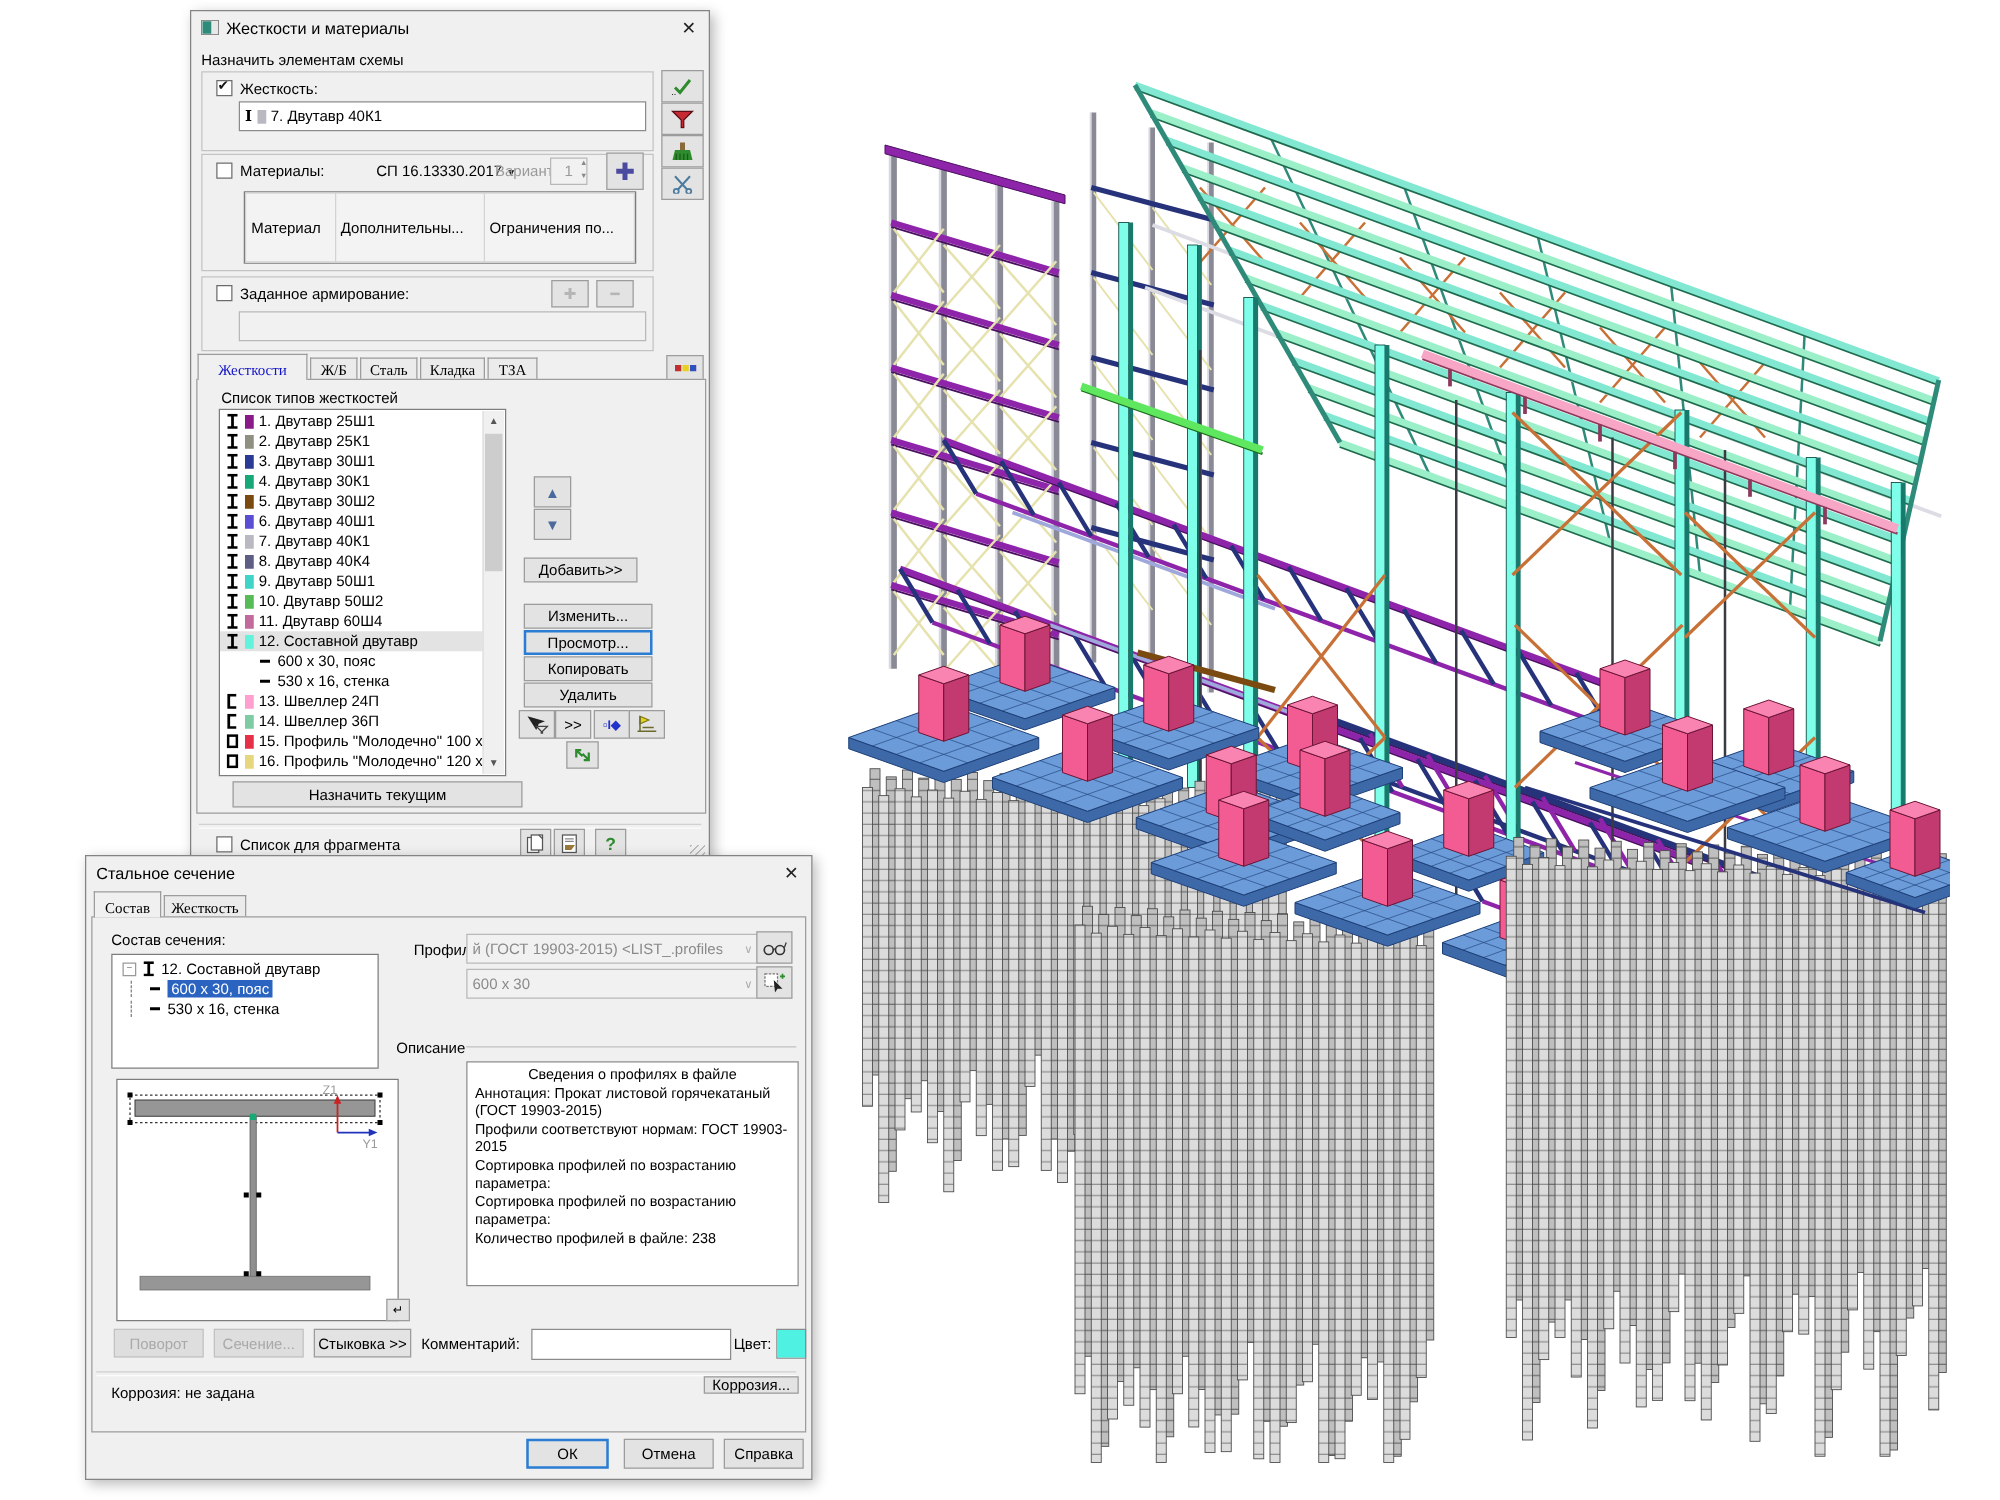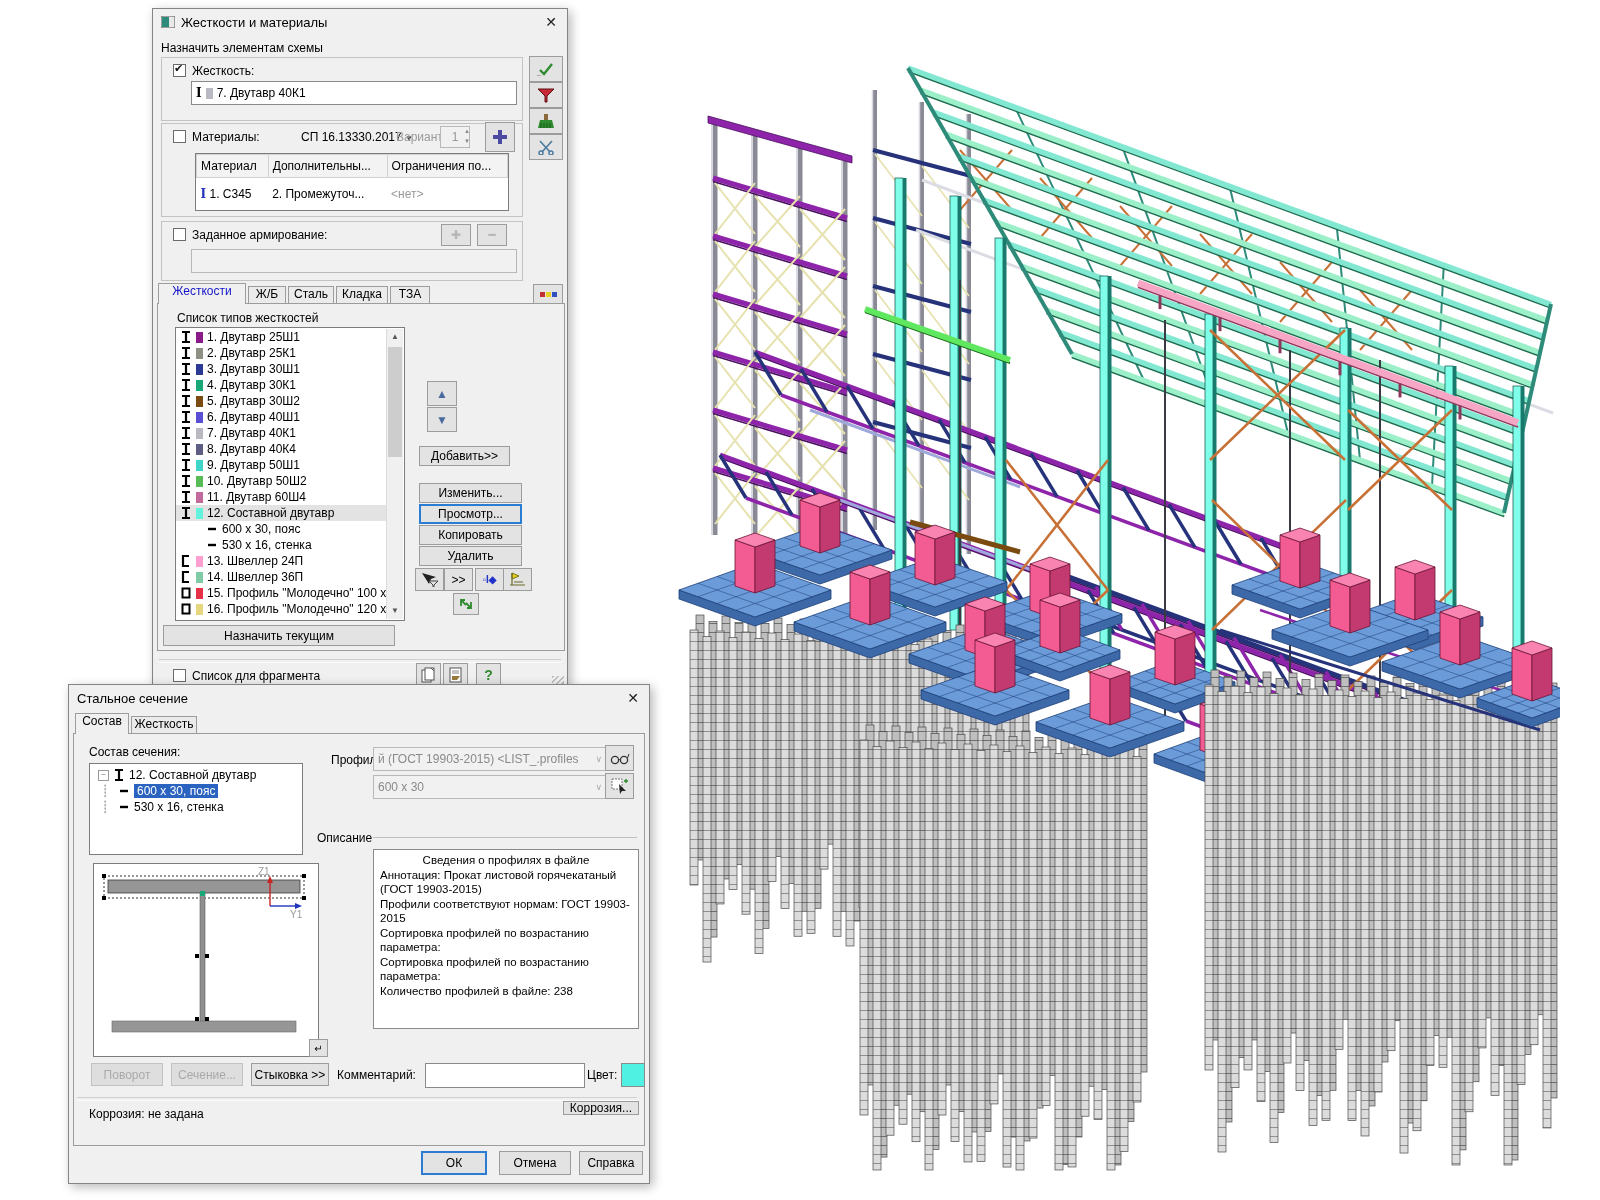--- a/index.html
+++ b/index.html
@@ -12,22 +12,22 @@
   .lbl{position:absolute;white-space:nowrap;}
   .dim{color:#9a9a9a;}
   .fld{position:absolute;background:#fff;border:1px solid #8a8a8a;display:flex;align-items:center;gap:4px;padding:0 4px;white-space:nowrap;}
   .fld.gray{background:#f1f1f1;border-color:#b8b8b8;}
   .btn{position:absolute;background:#e3e3e3;border:1px solid #9c9c9c;display:flex;align-items:center;justify-content:center;
        font-size:12px;white-space:nowrap;box-sizing:border-box;}
   .btn.foc{border:2px solid #2b7cd3;}
   .btn.dis{color:#a9a9a9;background:#dedede;border-color:#c2c2c2;}
   .cbx{position:absolute;width:13px;height:13px;background:#fff;border:1px solid #6b6b6b;box-sizing:border-box;}
   .cbx.on::before{content:"\2714";position:absolute;left:0;top:-3px;font-size:11px;color:#151515;}
-  .tab{position:absolute;border:1px solid #9c9c9c;border-bottom:none;background:#ebebeb;display:flex;align-items:flex-start;
-       justify-content:center;box-sizing:border-box;}
+  .tab{position:absolute;border:1px solid #9c9c9c;border-bottom:none;background:#ebebeb;display:flex;align-items:flex-end;
+       justify-content:center;box-sizing:border-box;font-family:Liberation Serif, serif;}
   .tab.act{background:#f0f0f0;z-index:3;}
   .panel{position:absolute;border:1px solid #9c9c9c;background:#f0f0f0;}
   .list{position:absolute;background:#fff;border:1px solid #7c7c7c;overflow:hidden;}
   .lrow{height:16px;display:flex;align-items:center;gap:4px;padding-left:4px;white-space:nowrap;font-size:12px;}
   .lrow.sel{background:#e3e3e3;}
   .lrow.sub{padding-left:30px;}
   .sw{width:7px;height:11px;display:inline-block;flex:0 0 7px;}
   .icg{width:12px;flex:0 0 12px;display:inline-flex;align-items:center;justify-content:center;}
   .sb{position:absolute;top:1px;bottom:1px;right:1px;width:16px;background:#f0f0f0;border-left:1px solid #dcdcdc;}
   .sba{position:absolute;left:0;width:16px;height:16px;background:#f0f0f0;color:#555;font-size:8px;text-align:center;line-height:16px;}
@@ -705,25 +705,20 @@
         </svg>
     </div>
     <div class="list" style="left:42px;top:144px;width:312px;height:56px">
       <table class="mt" id="matTable">
           <tbody>
             <tr>
               <th>Материал</th>
               <th>Дополнительны...</th>
               <th>Ограничения по...</th>
             </tr>
-            <tr>
-              <td><span class="ibm" style="color:#2233bb">I</span> 1. С345</td>
-              <td>2. Промежуточ...</td>
-              <td style="color:#9a9a9a">&lt;нет&gt;</td>
-            </tr>
           </tbody>
         </table>
     </div>
 
     <div class="gb" style="left:8px;top:212px;width:360px;height:58px"></div>
     <span class="cbx" style="left:20px;top:219px"></span>
     <div class="lbl" style="left:39px;top:219px">Заданное армирование:</div>
     <div class="mini" style="left:288px;top:215px;width:28px;height:20px;color:#b5b5b5">✚</div>
     <div class="mini" style="left:324px;top:215px;width:28px;height:20px;color:#b5b5b5">━</div>
     <div class="fld gray" style="left:38px;top:240px;width:316px;height:22px"></div>
@@ -954,21 +949,21 @@
           <path d="M3 1 V13 M1 13 H16 M5 10 H14" stroke="#6a6a2a" stroke-width="1.2" fill="none"></path>
         </svg>
       </div>
     <div class="mini" style="left:300px;top:584px;width:24px;height:20px">
       <svg width="16" height="14">
           <path d="M3 9 L3 3 L7 3 M3 3 L8 8" stroke="#2e8b2e" stroke-width="1.8" fill="none"></path>
           <path d="M13 5 L13 11 L9 11 M13 11 L8 6" stroke="#2e8b2e" stroke-width="1.8" fill="none"></path>
         </svg>
       </div>
 
-    <div class="btn" style="left:10px;top:616px;width:232px;height:21px">Назначить текущим</div>
+    <div class="btn" style="left:33px;top:616px;width:232px;height:21px">Назначить текущим</div>
 
     <div class="sep" style="left:6px;top:650px;width:402px"></div>
     <span class="cbx" style="left:20px;top:660px"></span>
     <div class="lbl" style="left:39px;top:660px">Список для фрагмента</div>
     <div class="mini" style="left:263px;top:654px;width:23px;height:22px">
       <svg width="15" height="16">
           <rect x="1" y="3" width="9" height="12" fill="#fff" stroke="#555"></rect>
           <rect x="4" y="1" width="9" height="12" fill="#fff" stroke="#555"></rect>
           <path d="M10 1 L13 4" stroke="#555"></path>
         </svg>

